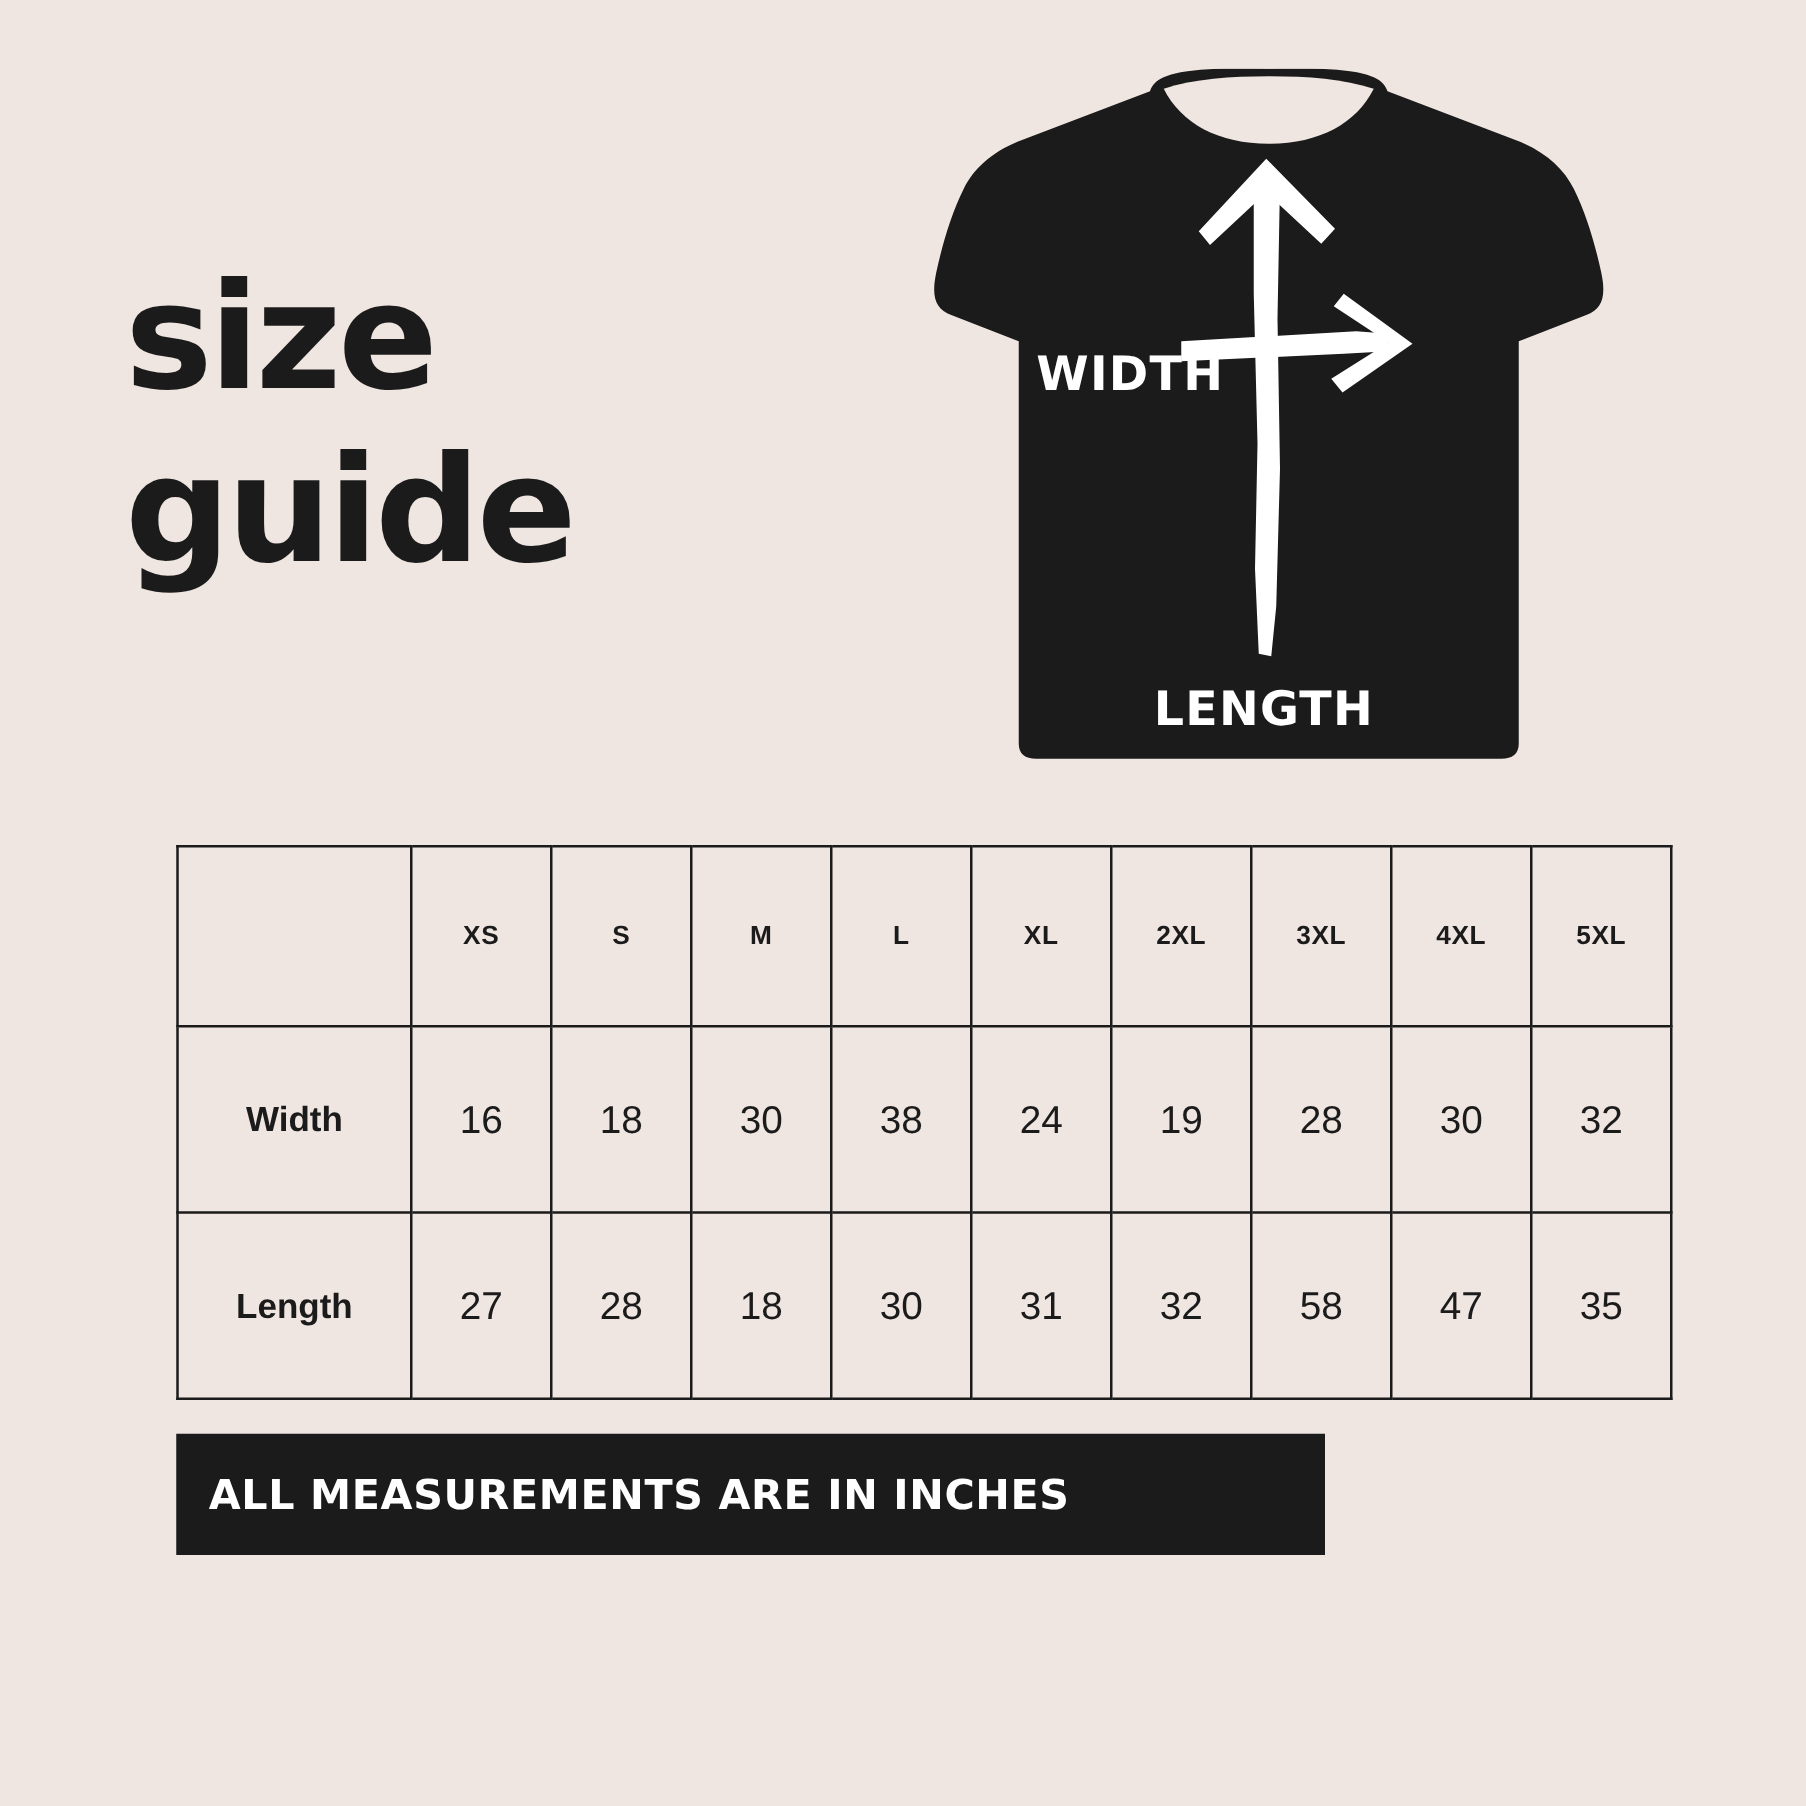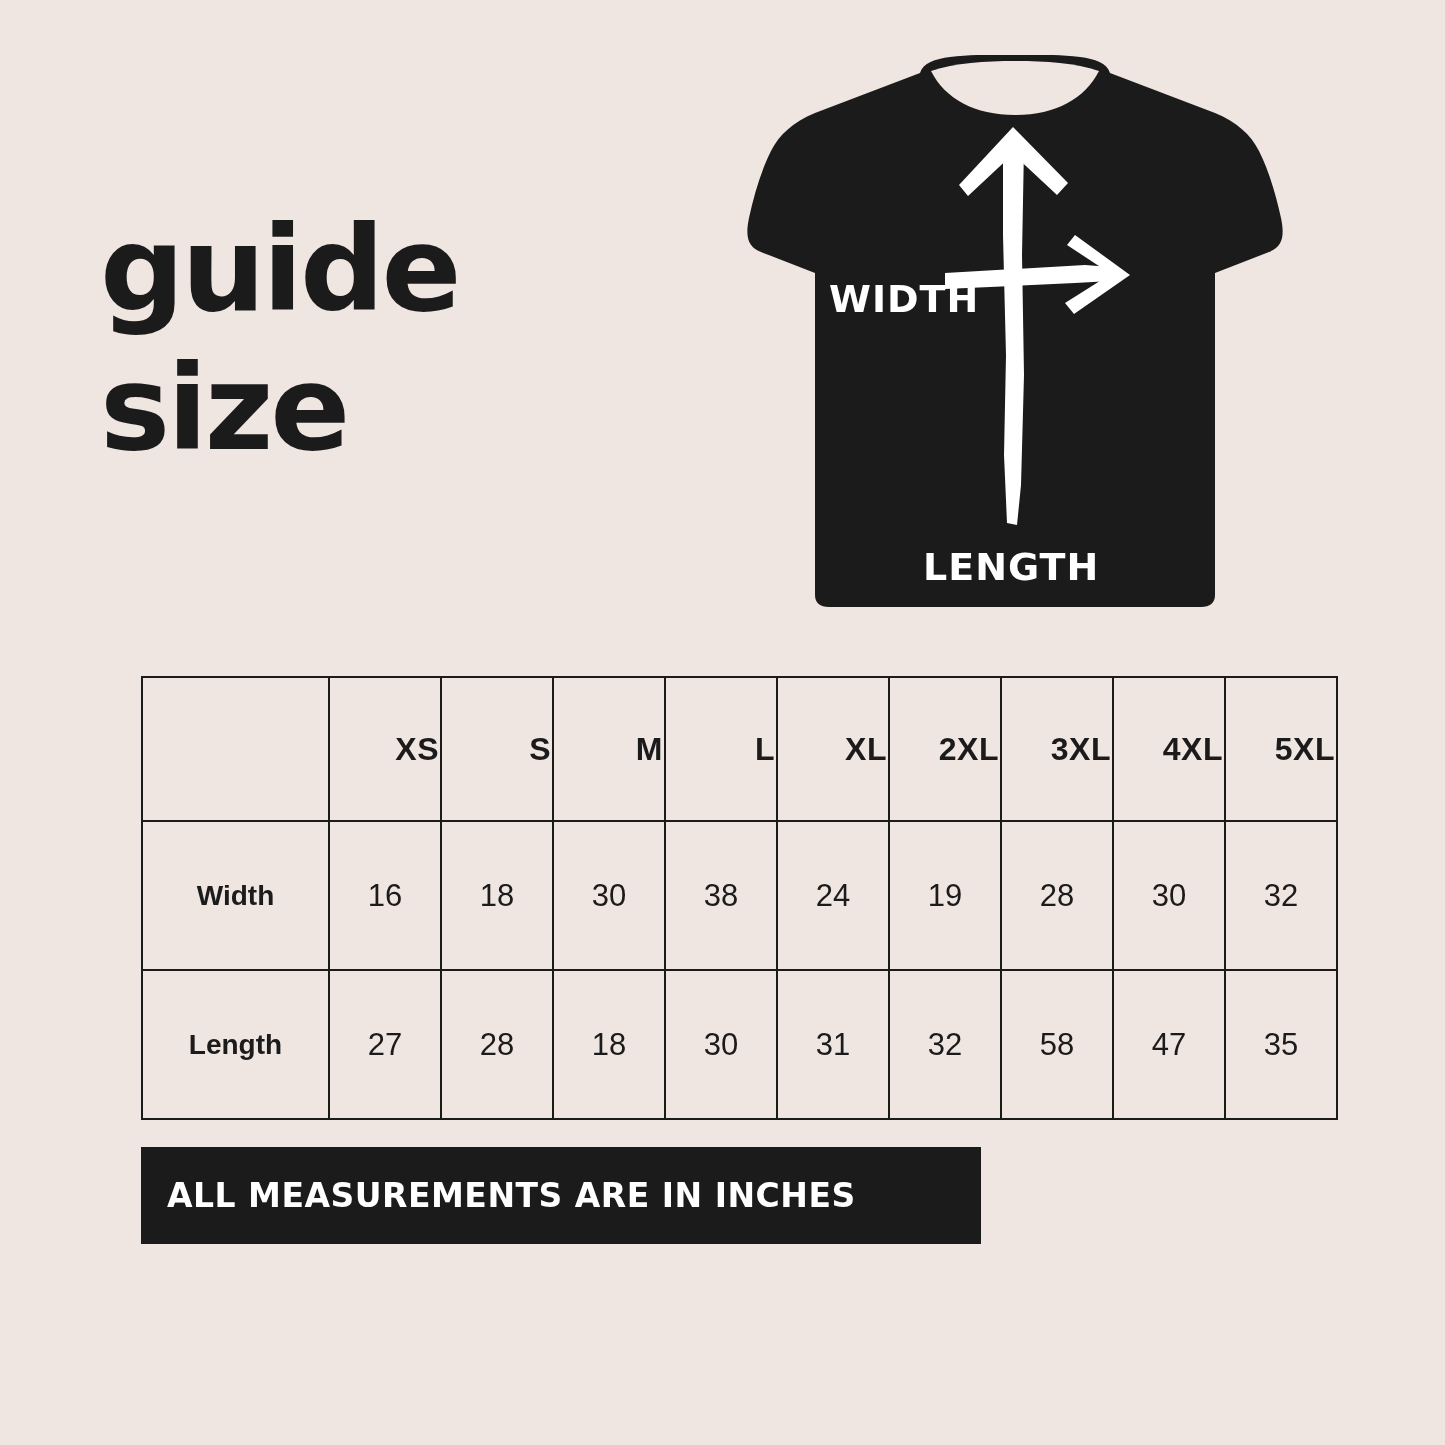--- a/index.html
+++ b/index.html
@@ -84,65 +84,64 @@
   }
   table.size-table td, table.size-table th {
     border: 2px solid #1b1b1b;
     text-align: center;
     vertical-align: middle;
     font-family: "Liberation Sans", sans-serif;
     color: #1b1b1b;
   }
   table.size-table thead th {
     height: 140px;
-    font-size: 32px;
+    font-size: 21px;
     font-weight: 700;
     letter-spacing: 0.5px;
-    text-align: right;
   }
   table.size-table tbody td {
     height: 145px;
     font-size: 31px;
     font-weight: 400;
   }
   table.size-table tbody td.row-header {
     font-weight: 700;
     font-size: 28px;
   }
   .col-first { width: 183px; }
   .col-size { width: 108px; }
 
   
   .footer-bar {
     position: absolute;
     left: 141px;
     top: 1147px;
-    width: 840px;
+    width: 919px;
     height: 97px;
     background: #1b1b1b;
     display: flex;
     align-items: center;
   }
   .footer-text {
     color: #ffffff;
     font-family: "DejaVu Sans", sans-serif;
     font-weight: 700;
     font-size: 33px;
     letter-spacing: 0.5px;
     padding-left: 26px;
   }
 </style>
 </head>
 <body>
 
 <div class="page">
 
   <div class="title-block">
+    <div class="title-line">size</div>
     <div class="title-line">guide</div>
-    <div class="title-line">size</div>
   </div>
 
   <div class="shirt-wrap">
     <svg class="shirt-svg" viewBox="0 0 540 560" xmlns="http://www.w3.org/2000/svg">
       <path d="M175 18 C178 8 190 4 205 2 C228 -1 250 0 270 0 C290 0 312 -1 335 2 C350 4 362 8 365 18
                L470 58 C492 67 506 80 514 96 C524 116 531 140 536 163 C540 182 537 192 524 197
                L470 218 L470 540 C470 548 465 552 456 552 L84 552 C75 552 70 548 70 540 L70 218
                L16 197 C3 192 0 182 4 163 C9 140 16 116 26 96 C34 80 48 67 70 58 Z" fill="#1b1b1b"></path>
       <path d="M186 16 C200 44 230 60 270 60 C310 60 340 44 354 16 C330 8 300 6 270 6 C240 6 210 8 186 16 Z" fill="#efe5e1"></path>
 

